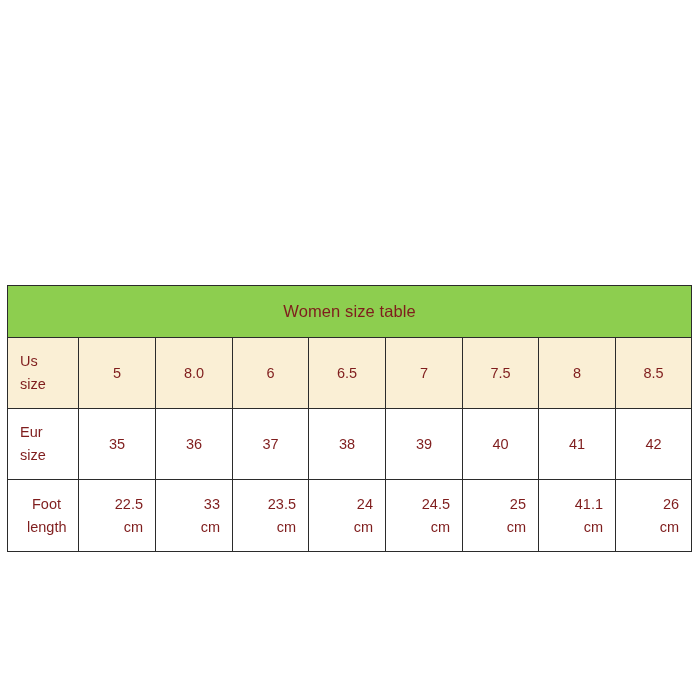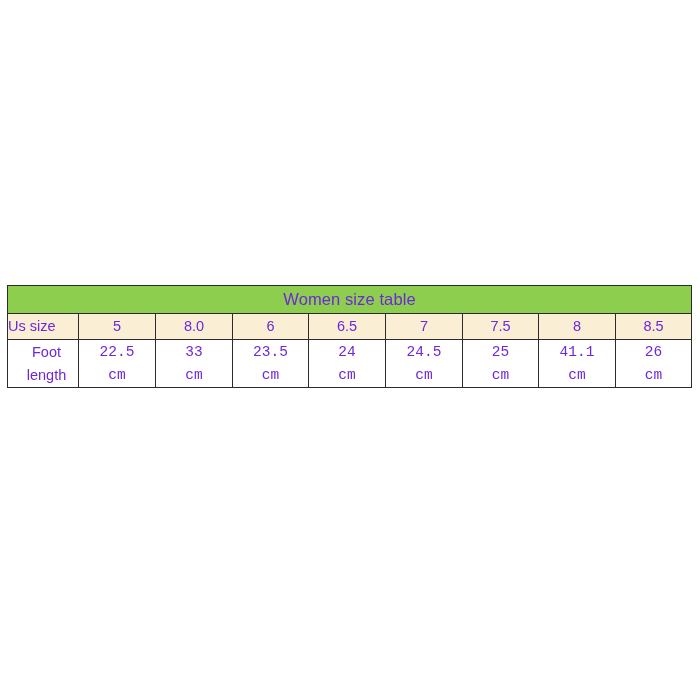--- a/index.html
+++ b/index.html
@@ -33,23 +33,23 @@
   table.size-table {
     width: 684px;
     border-collapse: collapse;
     table-layout: fixed;
     background: #ffffff;
   }
 
   table.size-table td,
   table.size-table th {
     border: 1.6px solid #2b2b2b;
-    padding: 0;
+    padding: 12px;
     margin: 0;
-    color: #6d28d9;
+    color: #7f1d1d;
     font-weight: normal;
     vertical-align: middle;
   }
 
   
   .title-cell {
     background: #8dce4f;
     height: 27px;
     text-align: center;
     font-size: 16.5px;
@@ -92,24 +92,23 @@
   }
 
   tr.foot-row td {
     background: #ffffff;
     height: 47px;
   }
 
   
   .stack {
     display: block;
-    text-align: center;
-    line-height: 23px;
-    font-size: 14.5px;
-    font-family: Liberation Mono, monospace;
+    text-align: right;
+    line-height: 23px;
+    font-size: 14.5px;
   }
 
   .stack-label {
     display: block;
     text-align: center;
     padding-left: 7px;
     line-height: 23px;
     font-size: 14.5px;
   }
 </style>
@@ -144,20 +143,31 @@
           <td class="data-cell">5</td>
           <td class="data-cell">8.0</td>
           <td class="data-cell">6</td>
           <td class="data-cell">6.5</td>
           <td class="data-cell">7</td>
           <td class="data-cell">7.5</td>
           <td class="data-cell">8</td>
           <td class="data-cell">8.5</td>
         </tr>
 
+        <tr class="eur-row">
+          <td class="row-label">Eur size</td>
+          <td class="data-cell">35</td>
+          <td class="data-cell">36</td>
+          <td class="data-cell">37</td>
+          <td class="data-cell">38</td>
+          <td class="data-cell">39</td>
+          <td class="data-cell">40</td>
+          <td class="data-cell">41</td>
+          <td class="data-cell">42</td>
+        </tr>
 
         <tr class="foot-row">
           <td class="row-label two-line">
             <span class="stack-label">Foot</span>
             <span class="stack-label">length</span>
           </td>
 
           <td class="data-cell">
             <span class="stack">22.5</span>
             <span class="stack">cm</span>

